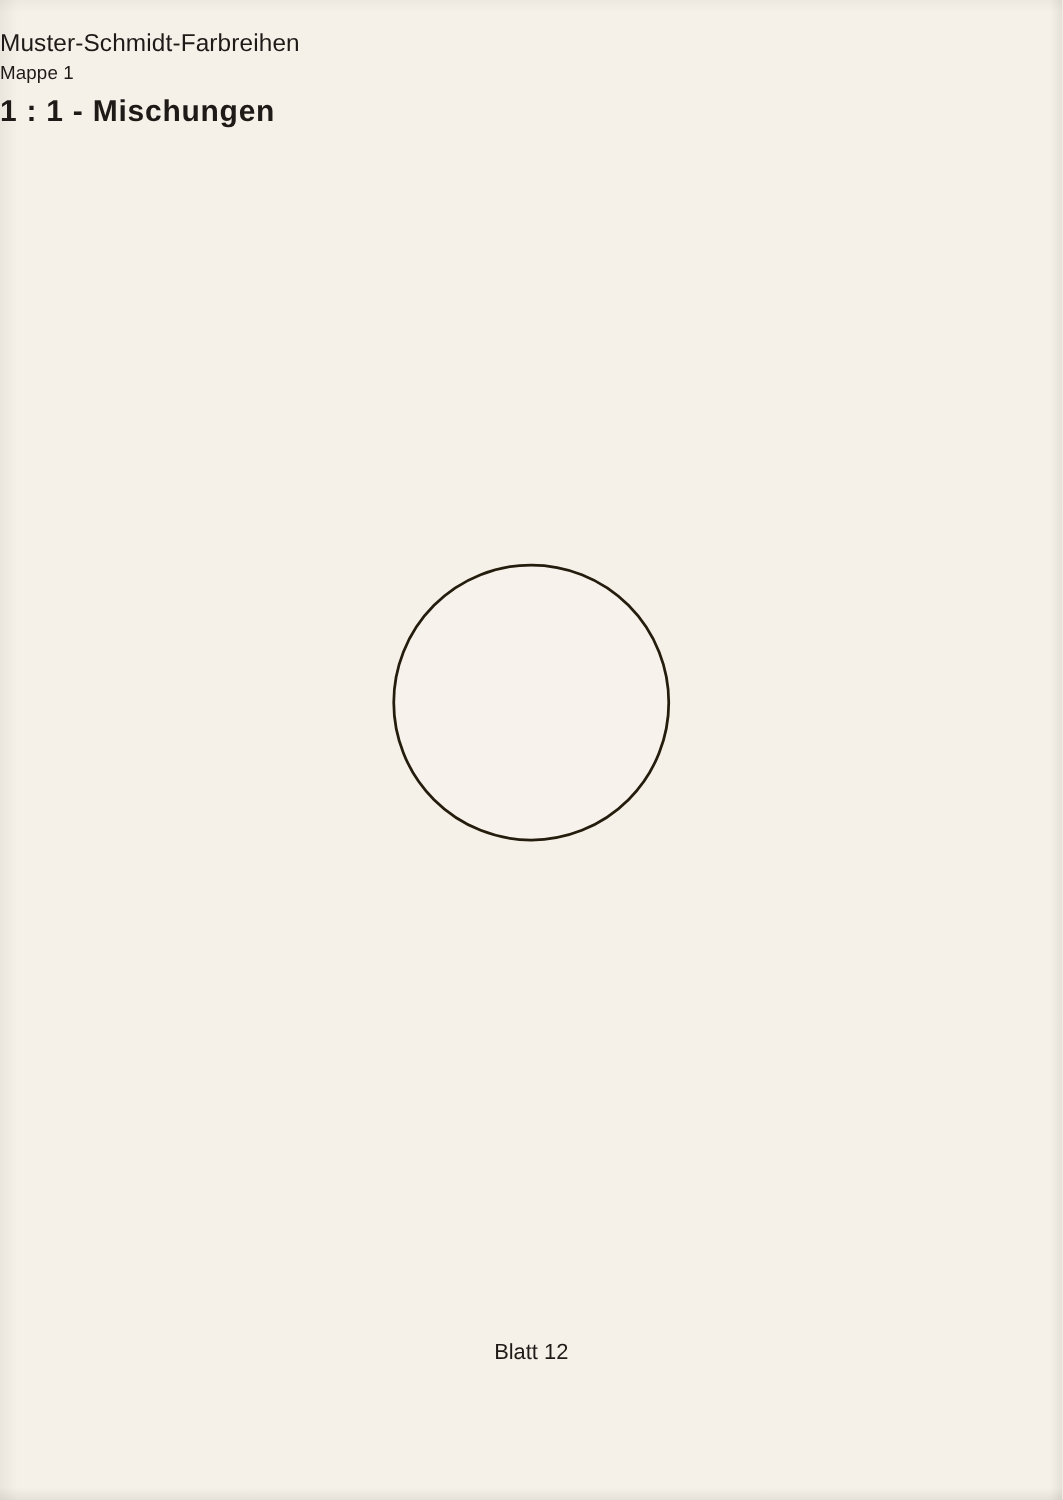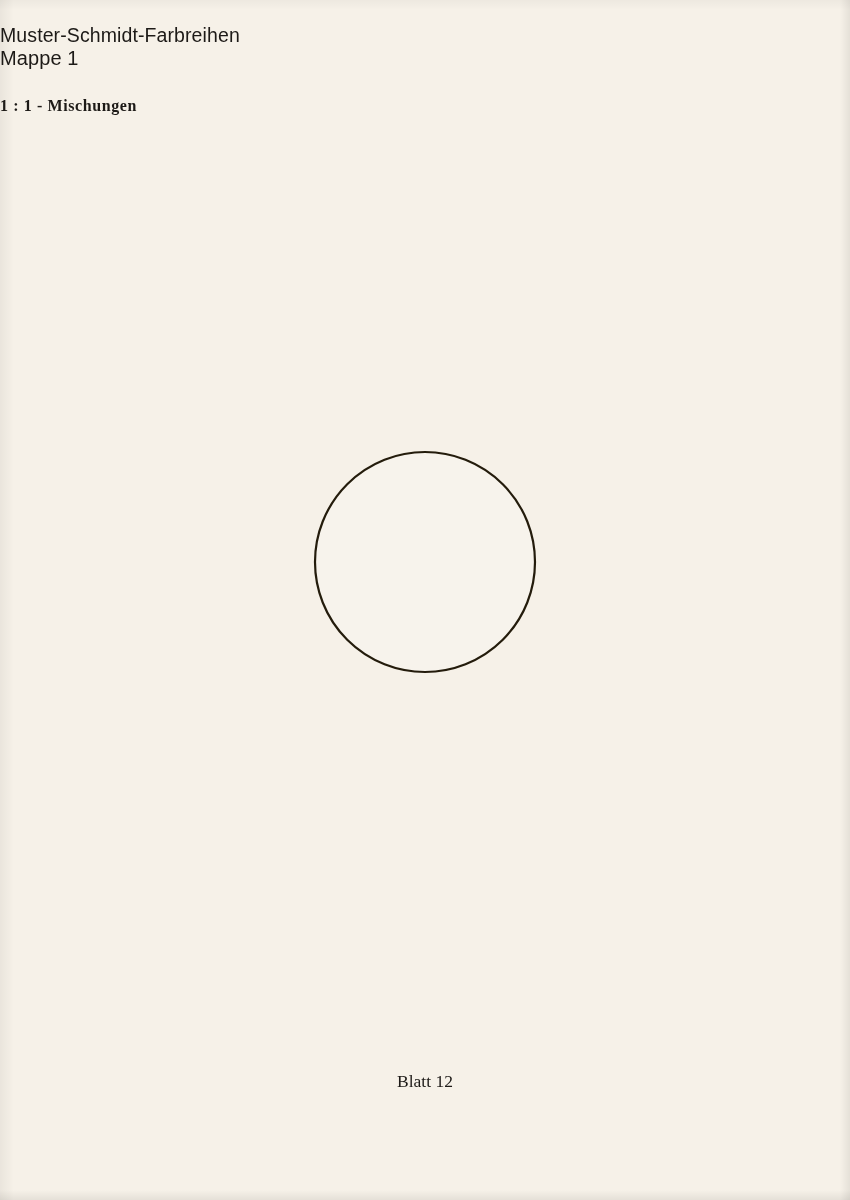--- a/index.html
+++ b/index.html
@@ -22,31 +22,30 @@
     background:linear-gradient(270deg, rgba(0,0,0,0.07), rgba(0,0,0,0));}
   .edge-b{position:absolute;bottom:0;left:0;height:10px;width:100%;
     background:linear-gradient(0deg, rgba(0,0,0,0.07), rgba(0,0,0,0));}
 
   
   .header{
     position:absolute;top:24px;left:0;width:100%;
     text-align:left;
   }
   .header .line1{font-size:19.5px;letter-spacing:0.1px;line-height:23px;}
-  .header .line2{font-size:20px;letter-spacing:0.1px;line-height:23px;}
+  .header .line2{font-size:15px;letter-spacing:0.1px;line-height:23px;}
   .header .line3{
-    font-size:16px;font-weight:bold;line-height:30px;
-    letter-spacing:0.6px;margin-top:21px;font-family:Liberation Serif, serif;
+    font-size:24px;font-weight:bold;line-height:30px;
+    letter-spacing:0.6px;margin-top:5px;
   }
 
   
   .footer{
     position:absolute;top:1070px;left:0;width:100%;
     text-align:center;
-    font-family:Liberation Serif, serif;
   }
   .footer .f1{font-size:17.5px;line-height:22px;}
   .footer .f2{font-size:17.5px;line-height:22px;}
   .footer .f3{font-size:21px;font-weight:bold;line-height:28px;letter-spacing:0.3px;margin-top:3px;}
 
   
   #wheel-wrap{
     position:absolute;
     left:62px;top:199px;
     width:726px;height:726px;

